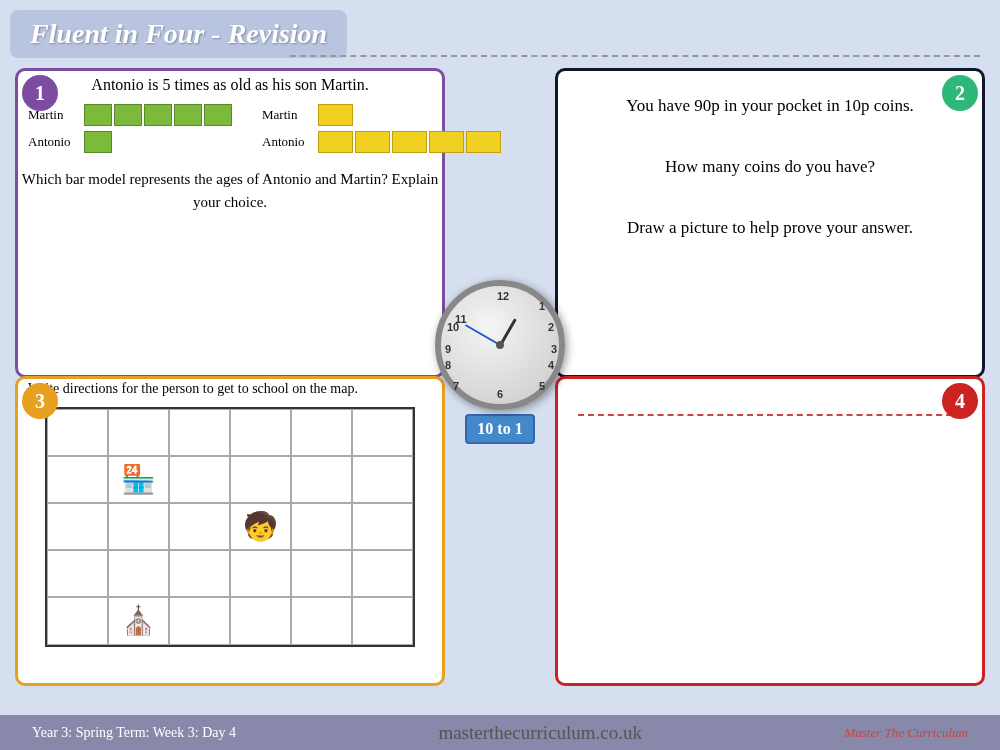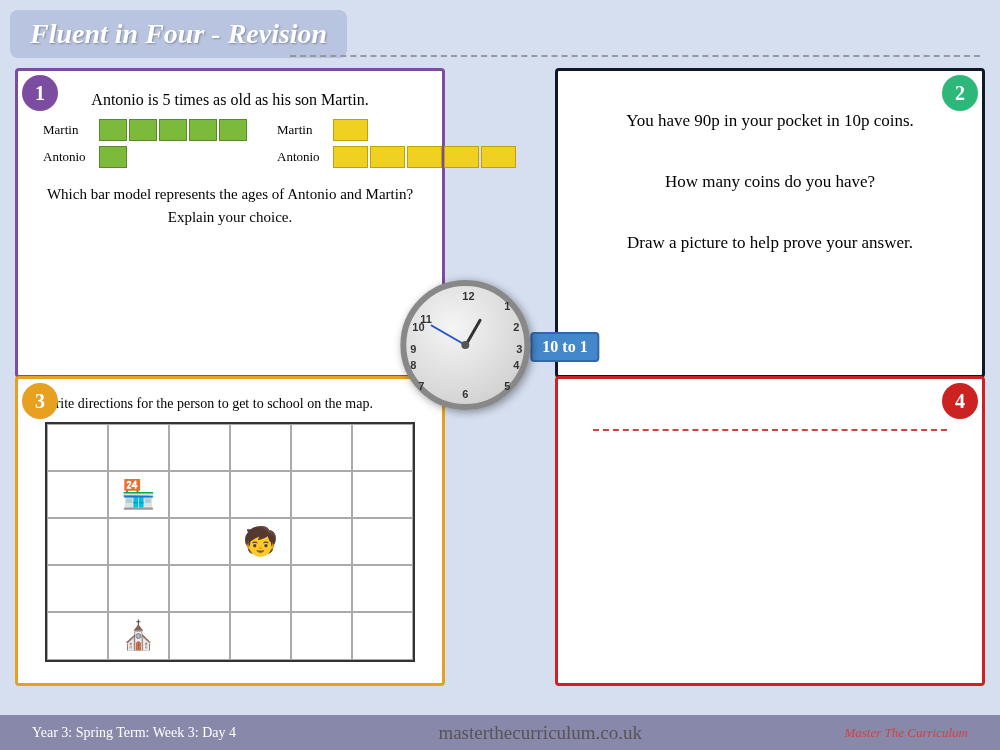--- a/index.html
+++ b/index.html
@@ -53,22 +53,21 @@
       z-index: 10;
     }
     .num-1 { background: #7b4ca0; top: 75px; left: 22px; }
     .num-2 { background: #2db87a; top: 75px; right: 22px; }
     .num-3 { background: #e8a020; top: 383px; left: 22px; }
     .num-4 { background: #cc2222; top: 383px; right: 22px; }
 
     
     .quad {
       position: absolute;
-      border-radius: 4px;
-      padding: 15px;
+      border-radius: 10px;
     }
 
     
     .q1 {
       border: 3px solid #7b4ca0;
       top: 68px;
       left: 15px;
       width: 430px;
       height: 310px;
       background: white;
@@ -159,21 +158,21 @@
     }
 
     
     .clock-container {
       position: absolute;
       top: 280px;
       left: 50%;
       transform: translateX(-50%);
       z-index: 20;
       display: flex;
-      flex-direction: row;
+      flex-direction: column;
       align-items: center;
     }
     .clock {
       width: 130px;
       height: 130px;
       border-radius: 50%;
       background: radial-gradient(circle at 40% 35%, #f5f5f5, #c8c8c8);
       border: 6px solid #888;
       position: relative;
       box-shadow: 2px 2px 8px rgba(0,0,0,0.4);

